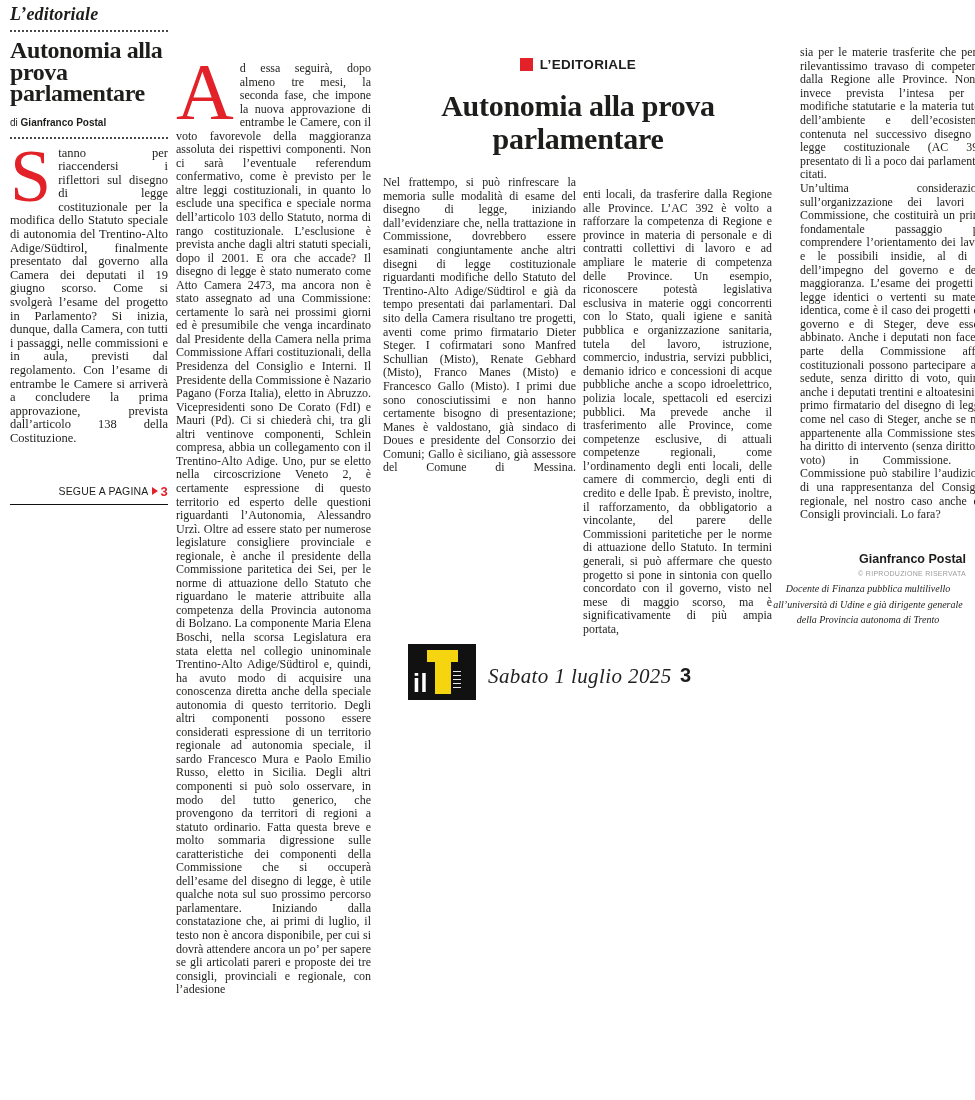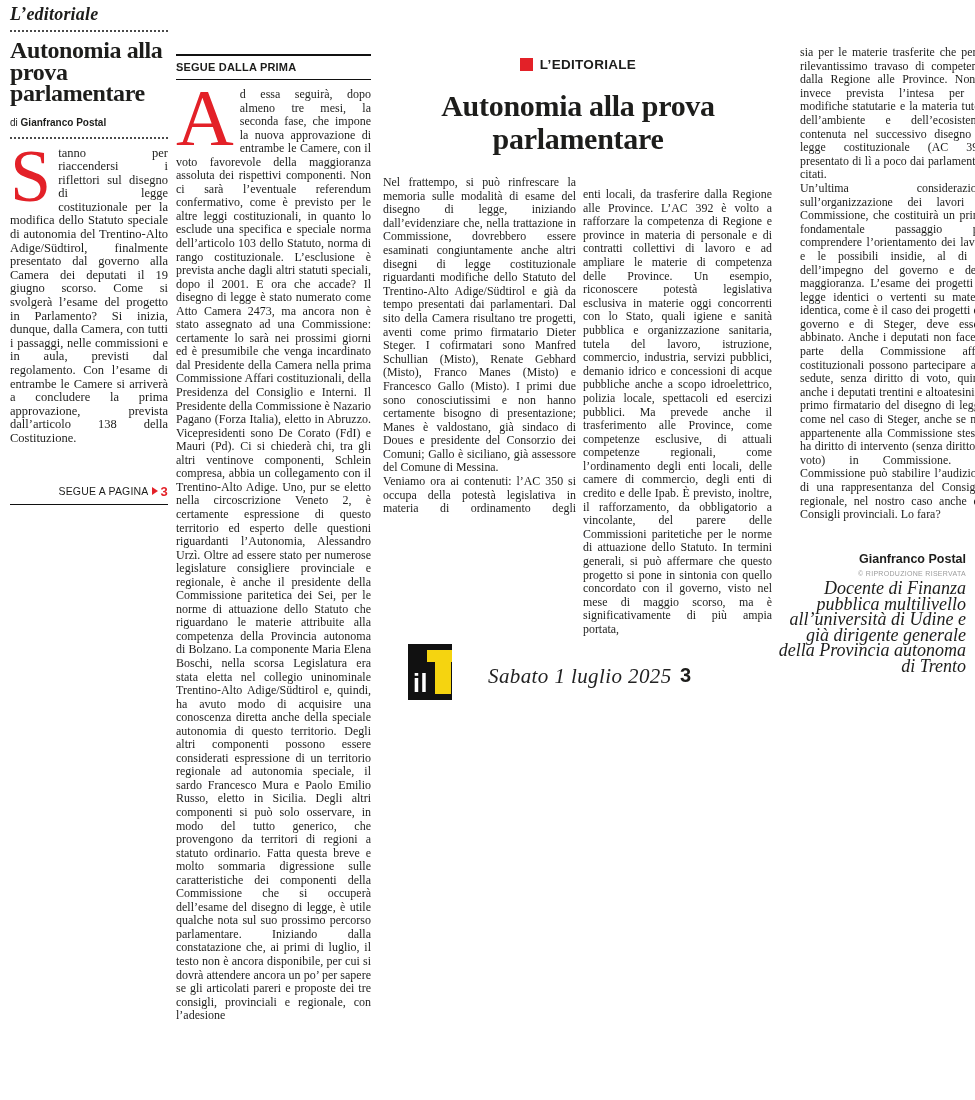--- a/index.html
+++ b/index.html
@@ -42,23 +42,23 @@
   .col-a{left:383px;top:176px;width:193px;height:450px;}
   .col-a p:last-child{text-align-last:justify;}
   .col-b{left:583px;top:188px;width:189px;height:450px;}
   .col-b p{text-align-last:justify;}
   .col-r{left:778px;top:46px;width:188px;height:506px;margin-left:22px;}
   
   .signature{left:778px;top:552px;width:188px;text-align:right;
              font-family:"Liberation Sans","DejaVu Sans",sans-serif;font-weight:700;font-size:12.5px;}
   .copyright{left:778px;top:570px;width:188px;text-align:right;color:#9b9b9b;
              font-family:"Liberation Sans","DejaVu Sans",sans-serif;font-size:7px;letter-spacing:.3px;}
-  .bio{left:770px;top:581px;width:196px;text-align:right;font-style:italic;font-size:18px;line-height:15.6px;}
+  .bio{left:770px;top:581px;width:196px;text-align:center;font-style:italic;font-size:10px;line-height:15.6px;}
   
-  .logo{left:408px;top:644px;width:44px;height:56px;background:#111;overflow:hidden;}
+  .logo{left:408px;top:644px;width:68px;height:56px;background:#111;overflow:hidden;}
   .logo .il{position:absolute;left:5px;bottom:2px;color:#fff;
             font-family:"Liberation Sans","DejaVu Sans",sans-serif;font-weight:700;font-size:25px;letter-spacing:.5px;}
   .logo .tbar{position:absolute;left:19px;top:6px;width:31px;height:12px;background:#f5d410;}
   .logo .tstem{position:absolute;left:27px;top:6px;width:16px;height:44px;background:#f5d410;}
   .logo .tagline{position:absolute;left:45px;top:27px;width:8px;height:19px;
                  background:repeating-linear-gradient(#e8e8e8 0 1px,transparent 1px 4px);}
   .dateline{left:488px;top:664px;font-style:italic;font-size:21px;letter-spacing:.4px;color:#222;}
   .folio{left:680px;top:664px;font-family:"Liberation Sans","DejaVu Sans",sans-serif;font-weight:700;font-size:20px;}
 </style>
 </head>
@@ -75,37 +75,35 @@
   </div>
   <div class="continues">
     <span>SEGUE A PAGINA</span>
     <span class="tri"></span>
     <span class="pg">3</span>
   </div>
   <div class="blackrule"></div>
 </div>
 
 <div class="abs jump">
-  <div class="jump-label">SEGUE DALLA PRIMA</div>
   <div class="j-body">
     <span class="dropcap a">A</span><span>d essa seguirà, dopo almeno tre mesi, la seconda fase, che impone la nuova approvazione di entrambe le Camere, con il voto favorevole della maggioranza assoluta dei rispettivi componenti. Non ci sarà l’eventuale referendum confermativo, come è previsto per le altre leggi costituzionali, in quanto lo esclude una specifica e speciale norma dell’articolo 103 dello Statuto, norma di rango costituzionale. L’esclusione è prevista anche dagli altri statuti speciali, dopo il 2001. E ora che accade? Il disegno di legge è stato numerato come Atto Camera 2473, ma ancora non è stato assegnato ad una Commissione: certamente lo sarà nei prossimi giorni ed è presumibile che venga incardinato dal Presidente della Camera nella prima Commissione Affari costituzionali, della Presidenza del Consiglio e Interni. Il Presidente della Commissione è Nazario Pagano (Forza Italia), eletto in Abruzzo. Vicepresidenti sono De Corato (FdI) e Mauri (Pd). Ci si chiederà chi, tra gli altri ventinove componenti, Schlein compresa, abbia un collegamento con il Trentino-Alto Adige. Uno, pur se eletto nella circoscrizione Veneto 2, è certamente espressione di questo territorio ed esperto delle questioni riguardanti l’Autonomia, Alessandro Urzì. Oltre ad essere stato per numerose legislature consigliere provinciale e regionale, è anche il presidente della Commissione paritetica dei Sei, per le norme di attuazione dello Statuto che riguardano le materie attribuite alla competenza della Provincia autonoma di Bolzano. La componente Maria Elena Boschi, nella scorsa Legislatura era stata eletta nel collegio uninominale Trentino-Alto Adige/Südtirol e, quindi, ha avuto modo di acquisire una conoscenza diretta anche della speciale autonomia di questo territorio. Degli altri componenti possono essere considerati espressione di un territorio regionale ad autonomia speciale, il sardo Francesco Mura e Paolo Emilio Russo, eletto in Sicilia. Degli altri componenti si può solo osservare, in modo del tutto generico, che provengono da territori di regioni a statuto ordinario. Fatta questa breve e molto sommaria digressione sulle caratteristiche dei componenti della Commissione che si occuperà dell’esame del disegno di legge, è utile qualche nota sul suo prossimo percorso parlamentare. Iniziando dalla constatazione che, ai primi di luglio, il testo non è ancora disponibile, per cui si dovrà attendere ancora un po’ per sapere se gli articolati pareri e proposte dei tre consigli, provinciali e regionale, con l’adesione</span>
   </div>
 </div>
 
 <div class="abs ed-header">
   <div class="ed-label">
     <span class="redsq"></span>
     <span>L’EDITORIALE</span>
   </div>
   <div class="ed-headline">Autonomia alla prova parlamentare</div>
 </div>
 
 <div class="abs colbody col-a">
     <p>Nel frattempo, si può rinfrescare la memoria sulle modalità di esame del disegno di legge, iniziando dall’evidenziare che, nella trattazione in Commissione, dovrebbero essere esaminati congiuntamente anche altri disegni di legge costituzionale riguardanti modifiche dello Statuto del Trentino-Alto Adige/Südtirol e già da tempo presentati dai parlamentari. Dal sito della Camera risultano tre progetti, aventi come primo firmatario Dieter Steger. I cofirmatari sono Manfred Schullian (Misto), Renate Gebhard (Misto), Franco Manes (Misto) e Francesco Gallo (Misto). I primi due sono conosciutissimi e non hanno certamente bisogno di presentazione; Manes è valdostano, già sindaco di Doues e presidente del Consorzio dei Comuni; Gallo è siciliano, già assessore del Comune di Messina.</p>
-    <p>Veniamo ora ai contenuti: l’AC 350 si occupa della potestà legislativa in materia di ordinamento degli</p>
   </div>
 <div class="abs colbody col-b">
     <p>enti locali, da trasferire dalla Regione alle Province. L’AC 392 è volto a rafforzare la competenza di Regione e province in materia di personale e di contratti collettivi di lavoro e ad ampliare le materie di competenza delle Province. Un esempio, riconoscere potestà legislativa esclusiva in materie oggi concorrenti con lo Stato, quali igiene e sanità pubblica e organizzazione sanitaria, tutela del lavoro, istruzione, commercio, industria, servizi pubblici, demanio idrico e concessioni di acque pubbliche anche a scopo idroelettrico, polizia locale, spettacoli ed esercizi pubblici. Ma prevede anche il trasferimento alle Province, come competenze esclusive, di attuali competenze regionali, come l’ordinamento degli enti locali, delle camere di commercio, degli enti di credito e delle Ipab. È previsto, inoltre, il rafforzamento, da obbligatorio a vincolante, del parere delle Commissioni paritetiche per le norme di attuazione dello Statuto. In termini generali, si può affermare che questo progetto si pone in sintonia con quello concordato con il governo, visto nel mese di maggio scorso, ma è significativamente di più ampia portata,</p>
   </div>
 <div class="abs colbody col-r">
     <p>sia per le materie trasferite che per il rilevantissimo travaso di competenze dalla Regione alle Province. Non è invece prevista l’intesa per le modifiche statutarie e la materia tutela dell’ambiente e dell’ecosistema, contenuta nel successivo disegno di legge costituzionale (AC 393) presentato di lì a poco dai parlamentari citati.</p>
     <p>Un’ultima considerazione sull’organizzazione dei lavori in Commissione, che costituirà un primo fondamentale passaggio per comprendere l’orientamento dei lavori e le possibili insidie, al di là dell’impegno del governo e della maggioranza. L’esame dei progetti di legge identici o vertenti su materia identica, come è il caso dei progetti del governo e di Steger, deve essere abbinato. Anche i deputati non facenti parte della Commissione affari costituzionali possono partecipare alle sedute, senza diritto di voto, quindi anche i deputati trentini e altoatesini. Il primo firmatario del disegno di legge, come nel caso di Steger, anche se non appartenente alla Commissione stessa, ha diritto di intervento (senza diritto di voto) in Commissione. La Commissione può stabilire l’audizione di una rappresentanza del Consiglio regionale, nel nostro caso anche dei Consigli provinciali. Lo fara?</p>
   </div>
 
 <div class="abs signature">Gianfranco Postal</div>

